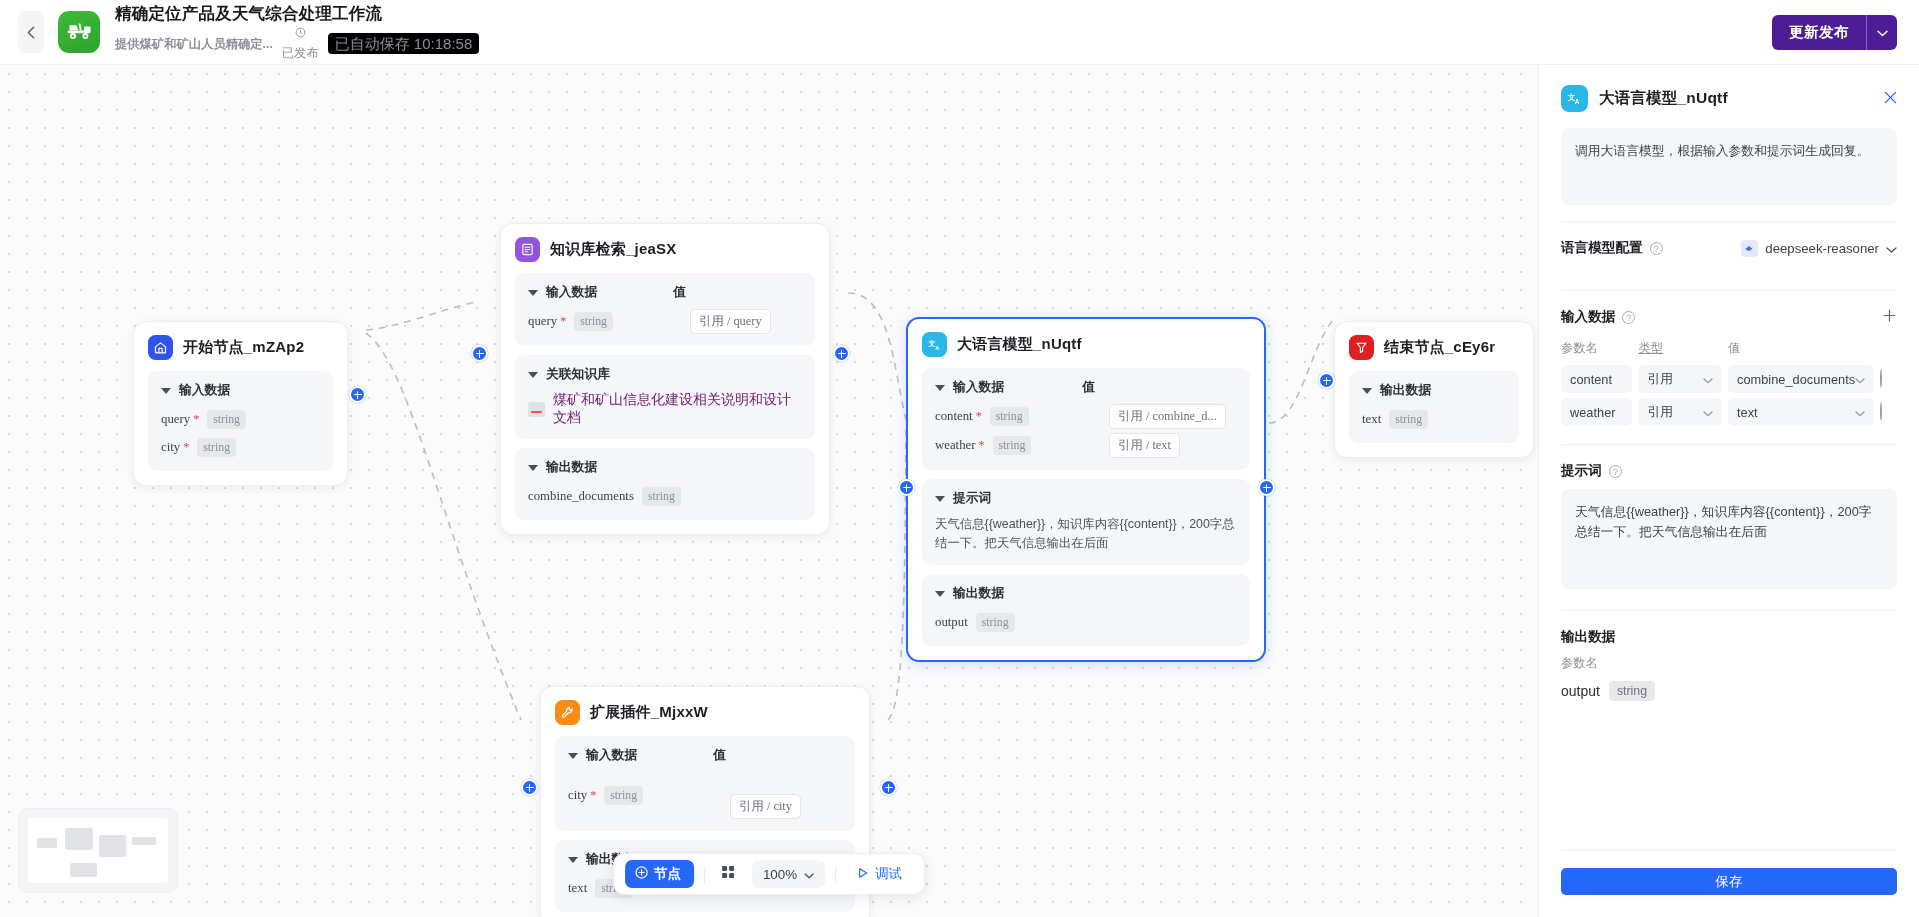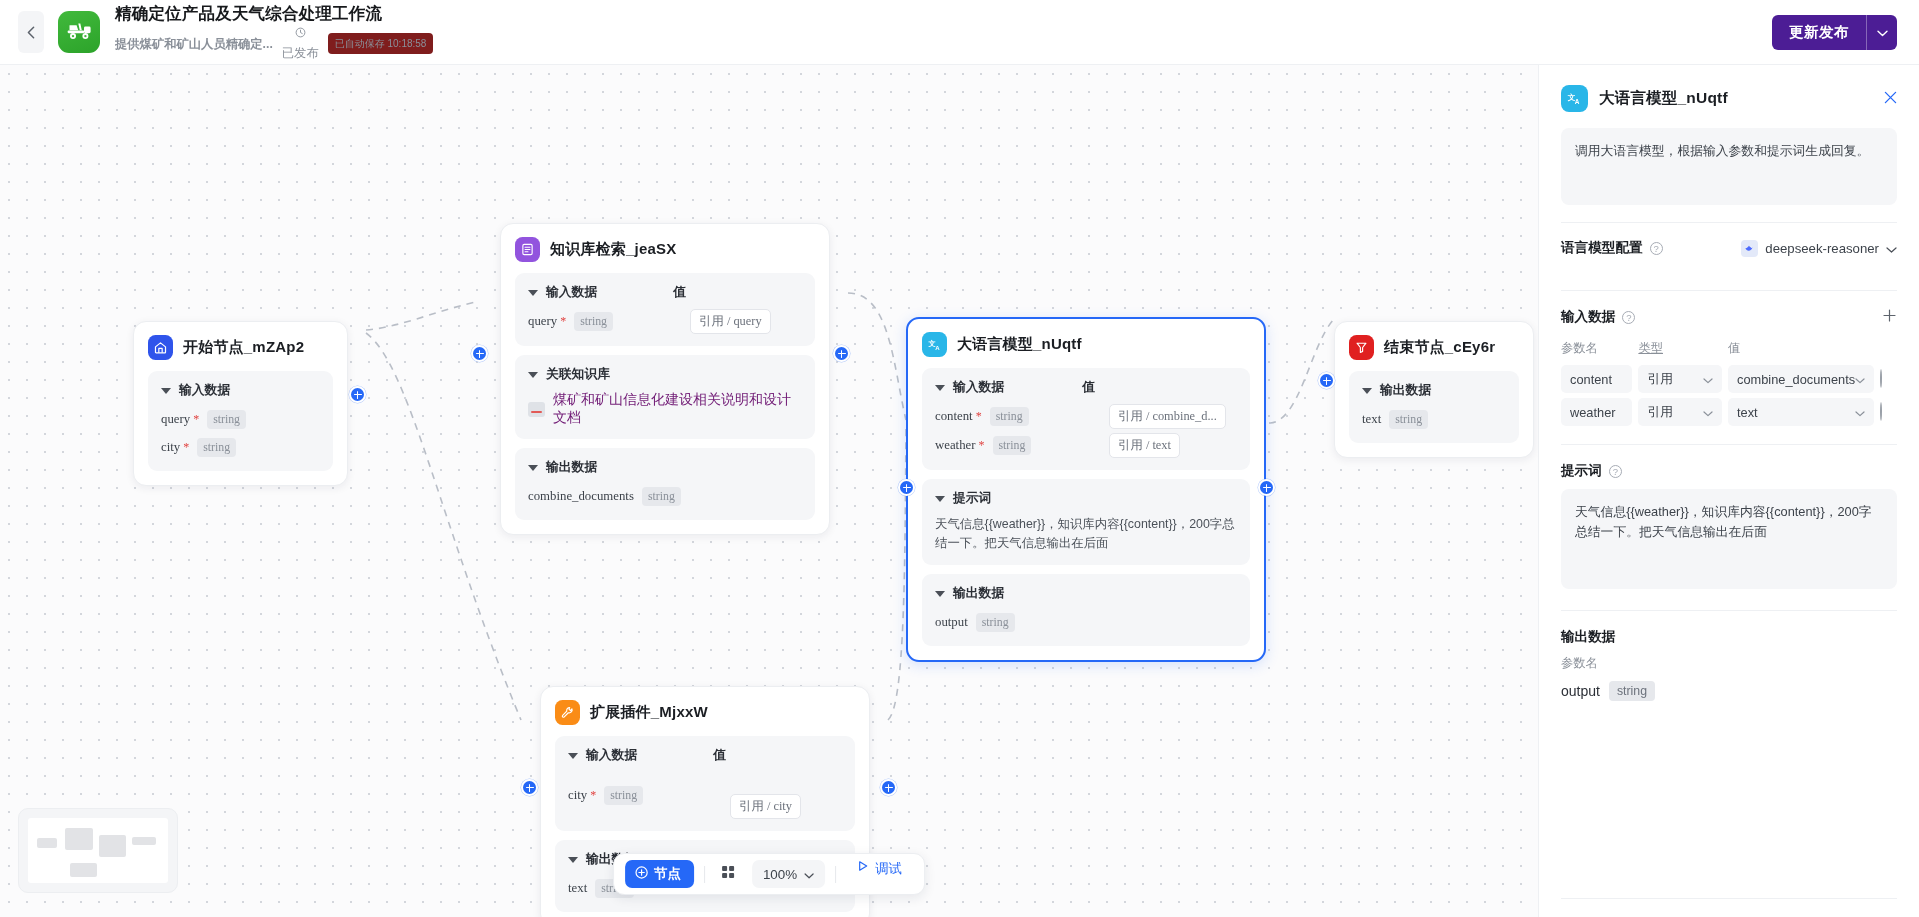--- a/index.html
+++ b/index.html
@@ -36,21 +36,21 @@
   }
   .title-block { margin-left: 15px; display: flex; flex-direction: column; justify-content: center; gap: 3px; }
   .wf-title {
     font-size: 16.5px; font-weight: bold; color: #17191c; letter-spacing: .2px;
     line-height: 20px;
   }
   .wf-sub { display: flex; align-items: center; gap: 9px; line-height: 16px; }
   .wf-desc { font-size: 12.3px; color: #8a9099; max-width: 210px; white-space: nowrap; overflow: hidden; text-overflow: ellipsis; font-weight: bold; }
   .wf-pub { font-size: 12.3px; color: #8a9099; display: flex; align-items: center; gap: 3px; flex-direction: column; }
   .wf-saved {
-    font-size: 10px; color: #8a9099; background: #7f1d1d;
+    font-size: 15px; color: #8a9099; background: #000000;
     border-radius: 4px; padding: 2.5px 7px;
   }
   .header-right { margin-left: auto; display: flex; align-items: center; }
   .publish-btn {
     display: flex; align-items: stretch; height: 35px;
     background: #4c1d95; border-radius: 6px; overflow: hidden; cursor: pointer;
   }
   .publish-main {
     display: flex; align-items: center; padding: 0 17px;
     color: #fff; font-size: 14.5px; font-weight: bold; letter-spacing: .5px;
@@ -167,21 +167,21 @@
   .tb-icon-btn {
     width: 27px; height: 27px; display: flex; align-items: center; justify-content: center;
     border-radius: 6px; cursor: pointer;
   }
   .tb-zoom {
     display: flex; align-items: center; gap: 7px; height: 28px;
     background: #f4f5f7; border-radius: 7px; padding: 0 11px;
     font-size: 13.4px; color: #3d434b; cursor: pointer;
   }
   .tb-debug {
-    display: flex; align-items: flex-start; gap: 6px; height: 28px;
+    display: flex; align-items: center; gap: 6px; height: 28px;
     padding: 0 11px; color: #2568f7; font-size: 13.4px; cursor: pointer;
   }
 
   
   .panel {
     position: absolute; top: 65px; right: 0; width: 381px; bottom: 0;
     background: #ffffff; border-left: 1px solid #eef0f3;
     padding: 20px 22px 0 22px;
     display: flex; flex-direction: column;
   }
@@ -694,16 +694,17 @@
       <div class="out-head">输出数据</div>
       <div class="out-sub">参数名</div>
       <div class="out-row">
         <span class="out-name">output</span>
         <span class="out-type">string</span>
       </div>
     </div>
 
     <div class="panel-bottom">
       <div class="divider" style="margin-bottom:18px;"></div>
+      <div class="save-btn">保存</div>
     </div>
   </div>
 
 </div>
 
 </body></html>

